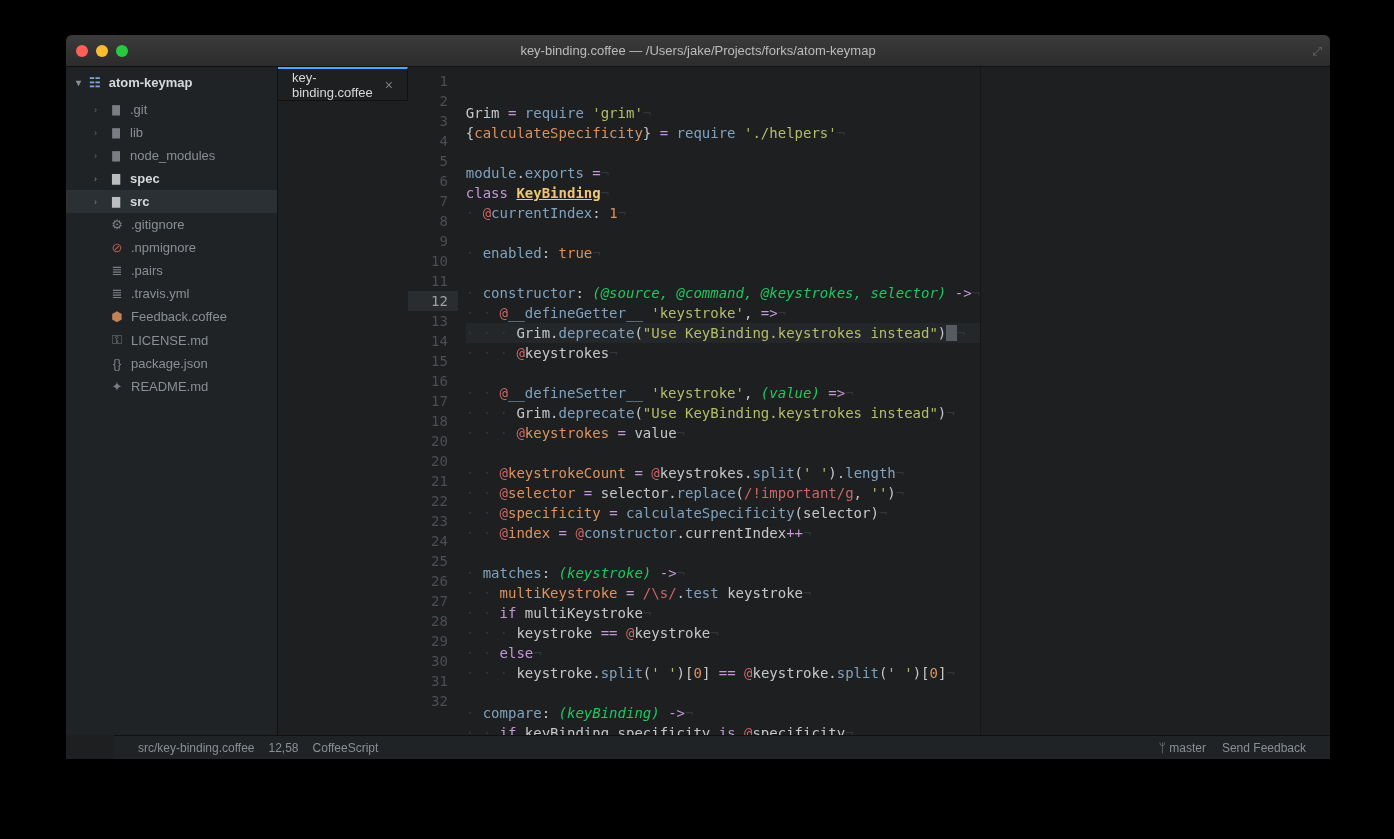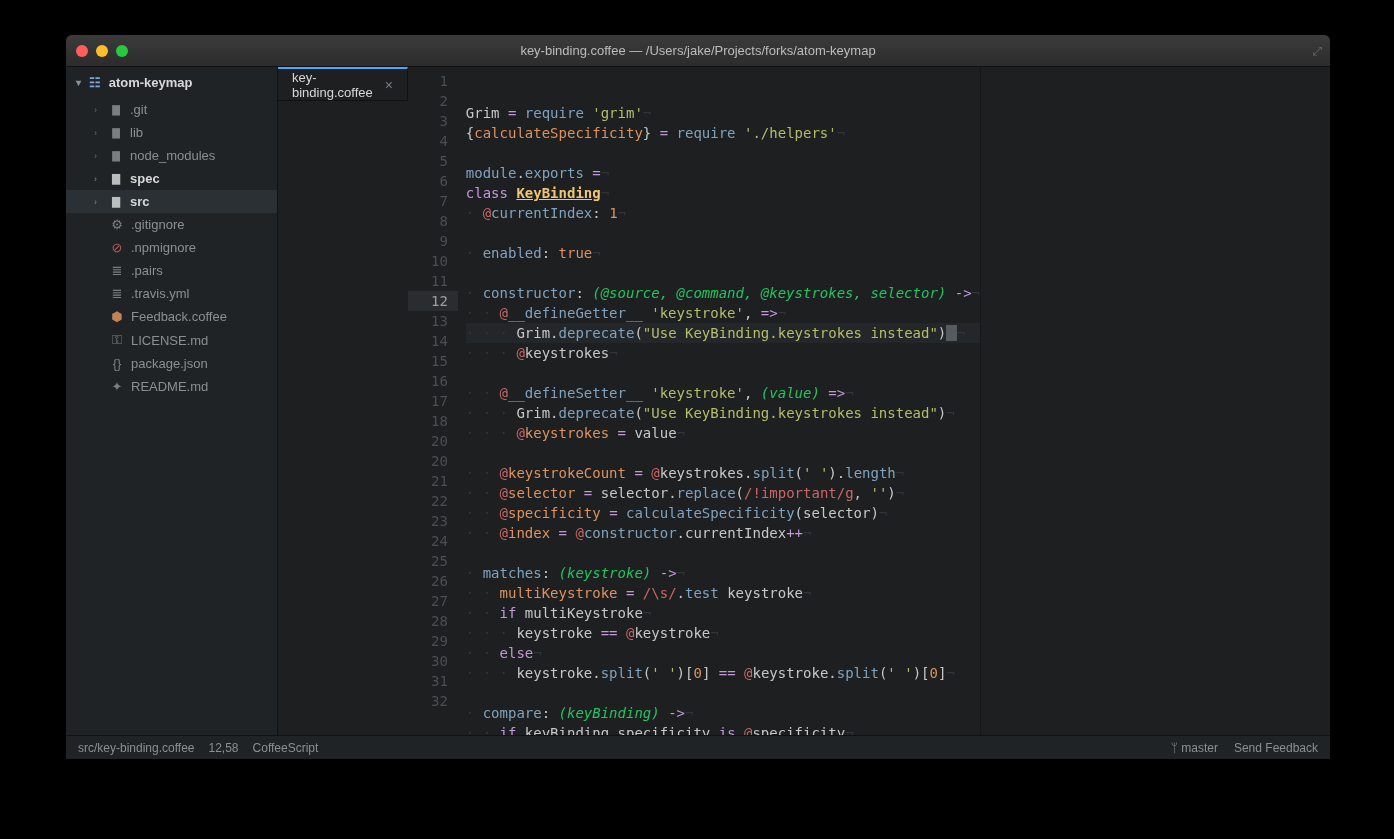--- a/index.html
+++ b/index.html
@@ -123,21 +123,21 @@
   .classname{ color:#f0c674; text-decoration:underline;font-weight:bold;}
   .cursor-cell{ background:#555b60; padding:0 1px;}
 
   
   .spacer { width:350px; background:#1d1f21; border-left:1px solid #151719;}
 
   
   .status{
     height:24px; background:#202326; border-top:1px solid #111;
     display:flex; align-items:center; justify-content:space-between;
-    font-size:12px; color:#8a8f94; padding:0 12px;
+    font-size:12px; color:#8a8f94; padding:0 24px;margin-left:48px;
   }
   .status .left{ display:flex; gap:14px;}
   .status .right{ display:flex; gap:16px; align-items:center;justify-content:flex-end;}
 </style>
 </head>
 <body>
 
 <div class="window">
 
   <div class="titlebar">

